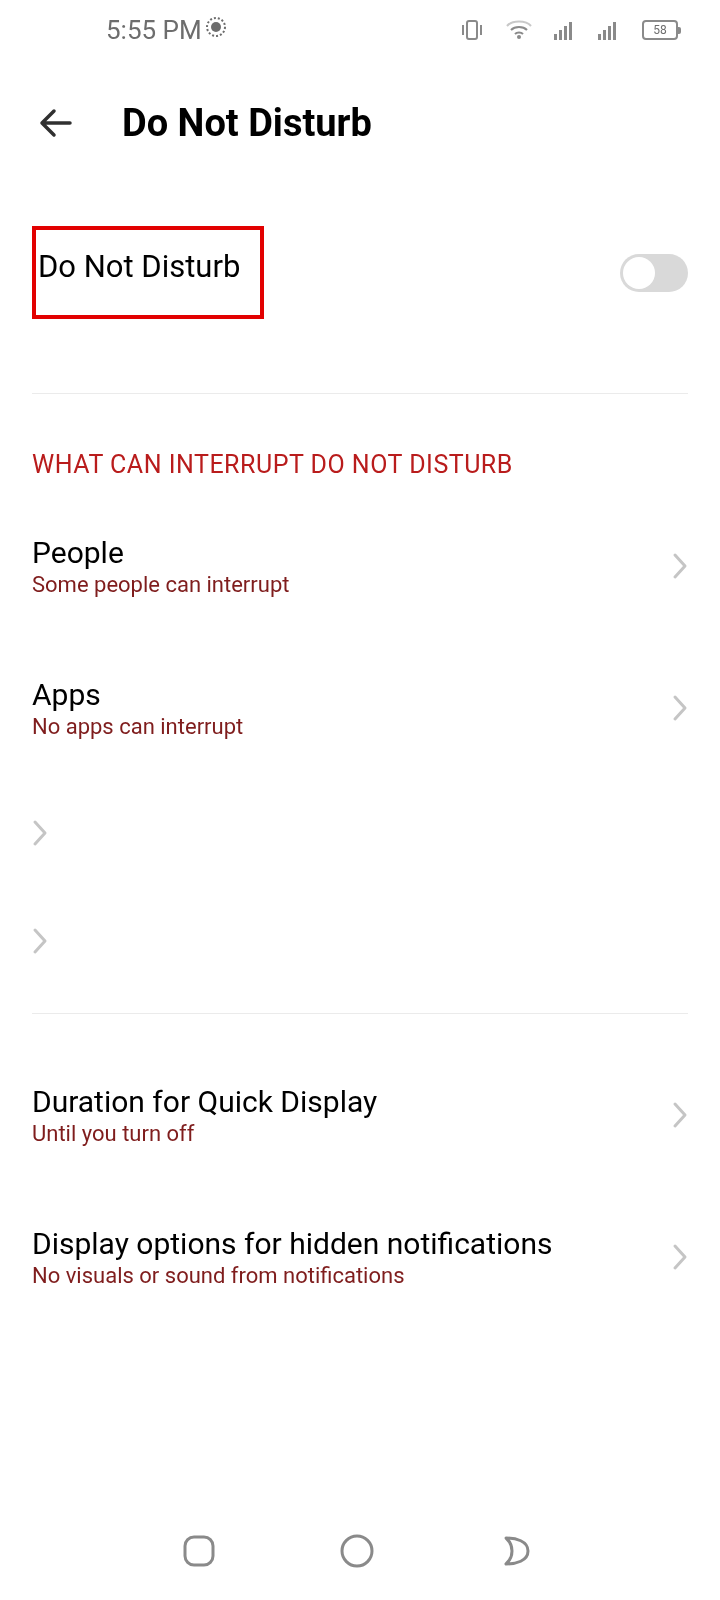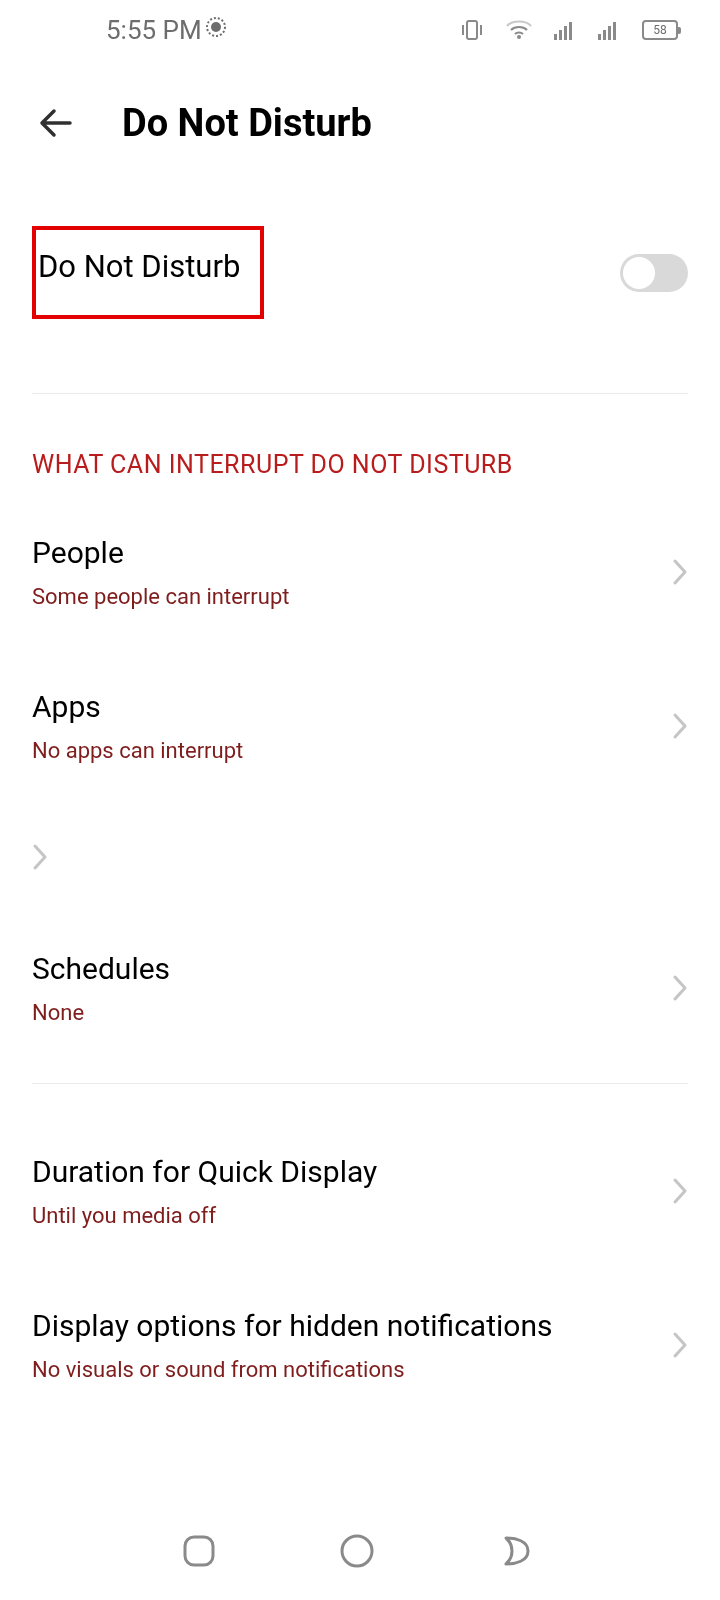--- a/index.html
+++ b/index.html
@@ -135,21 +135,21 @@
     }
     .item {
       display: flex;
       align-items: center;
       justify-content: space-between;
       padding: 40px 0;
     }
     .item-text {
       display: flex;
       flex-direction: column;
-      gap: 14px;
+      gap: 2px;
     }
     .item-title {
       font-size: 30px;
       color: #000;
     }
     .item-sub {
       font-size: 22px;
       color: #7f1d1d;
     }
     .chevron svg { display:block; }
@@ -269,37 +269,33 @@
 
   <div class="item">
     <span class="chevron">
       <svg width="16" height="28" viewBox="0 0 16 28">
           <path d="M3 3 L13 14 L3 25" stroke="#c5c5c5" stroke-width="3" fill="none" stroke-linecap="round" stroke-linejoin="round"></path>
         </svg>
     </span>
   </div>
 
   <div class="item">
-    <div class="item-text">
-      <span class="item-title">Schedules</span>
-      <span class="item-sub">None</span>
-    </div>
     <span class="chevron">
       <svg width="16" height="28" viewBox="0 0 16 28">
           <path d="M3 3 L13 14 L3 25" stroke="#c5c5c5" stroke-width="3" fill="none" stroke-linecap="round" stroke-linejoin="round"></path>
         </svg>
     </span>
   </div>
 
   <div class="divider" style="margin-top:18px; margin-bottom:30px;"></div>
 
   <div class="item">
     <div class="item-text">
       <span class="item-title">Duration for Quick Display</span>
-      <span class="item-sub">Until you media off</span>
+      <span class="item-sub">Until you turn off</span>
     </div>
     <span class="chevron">
       <svg width="16" height="28" viewBox="0 0 16 28">
           <path d="M3 3 L13 14 L3 25" stroke="#c5c5c5" stroke-width="3" fill="none" stroke-linecap="round" stroke-linejoin="round"></path>
         </svg>
     </span>
   </div>
 
   <div class="item">
     <div class="item-text">

